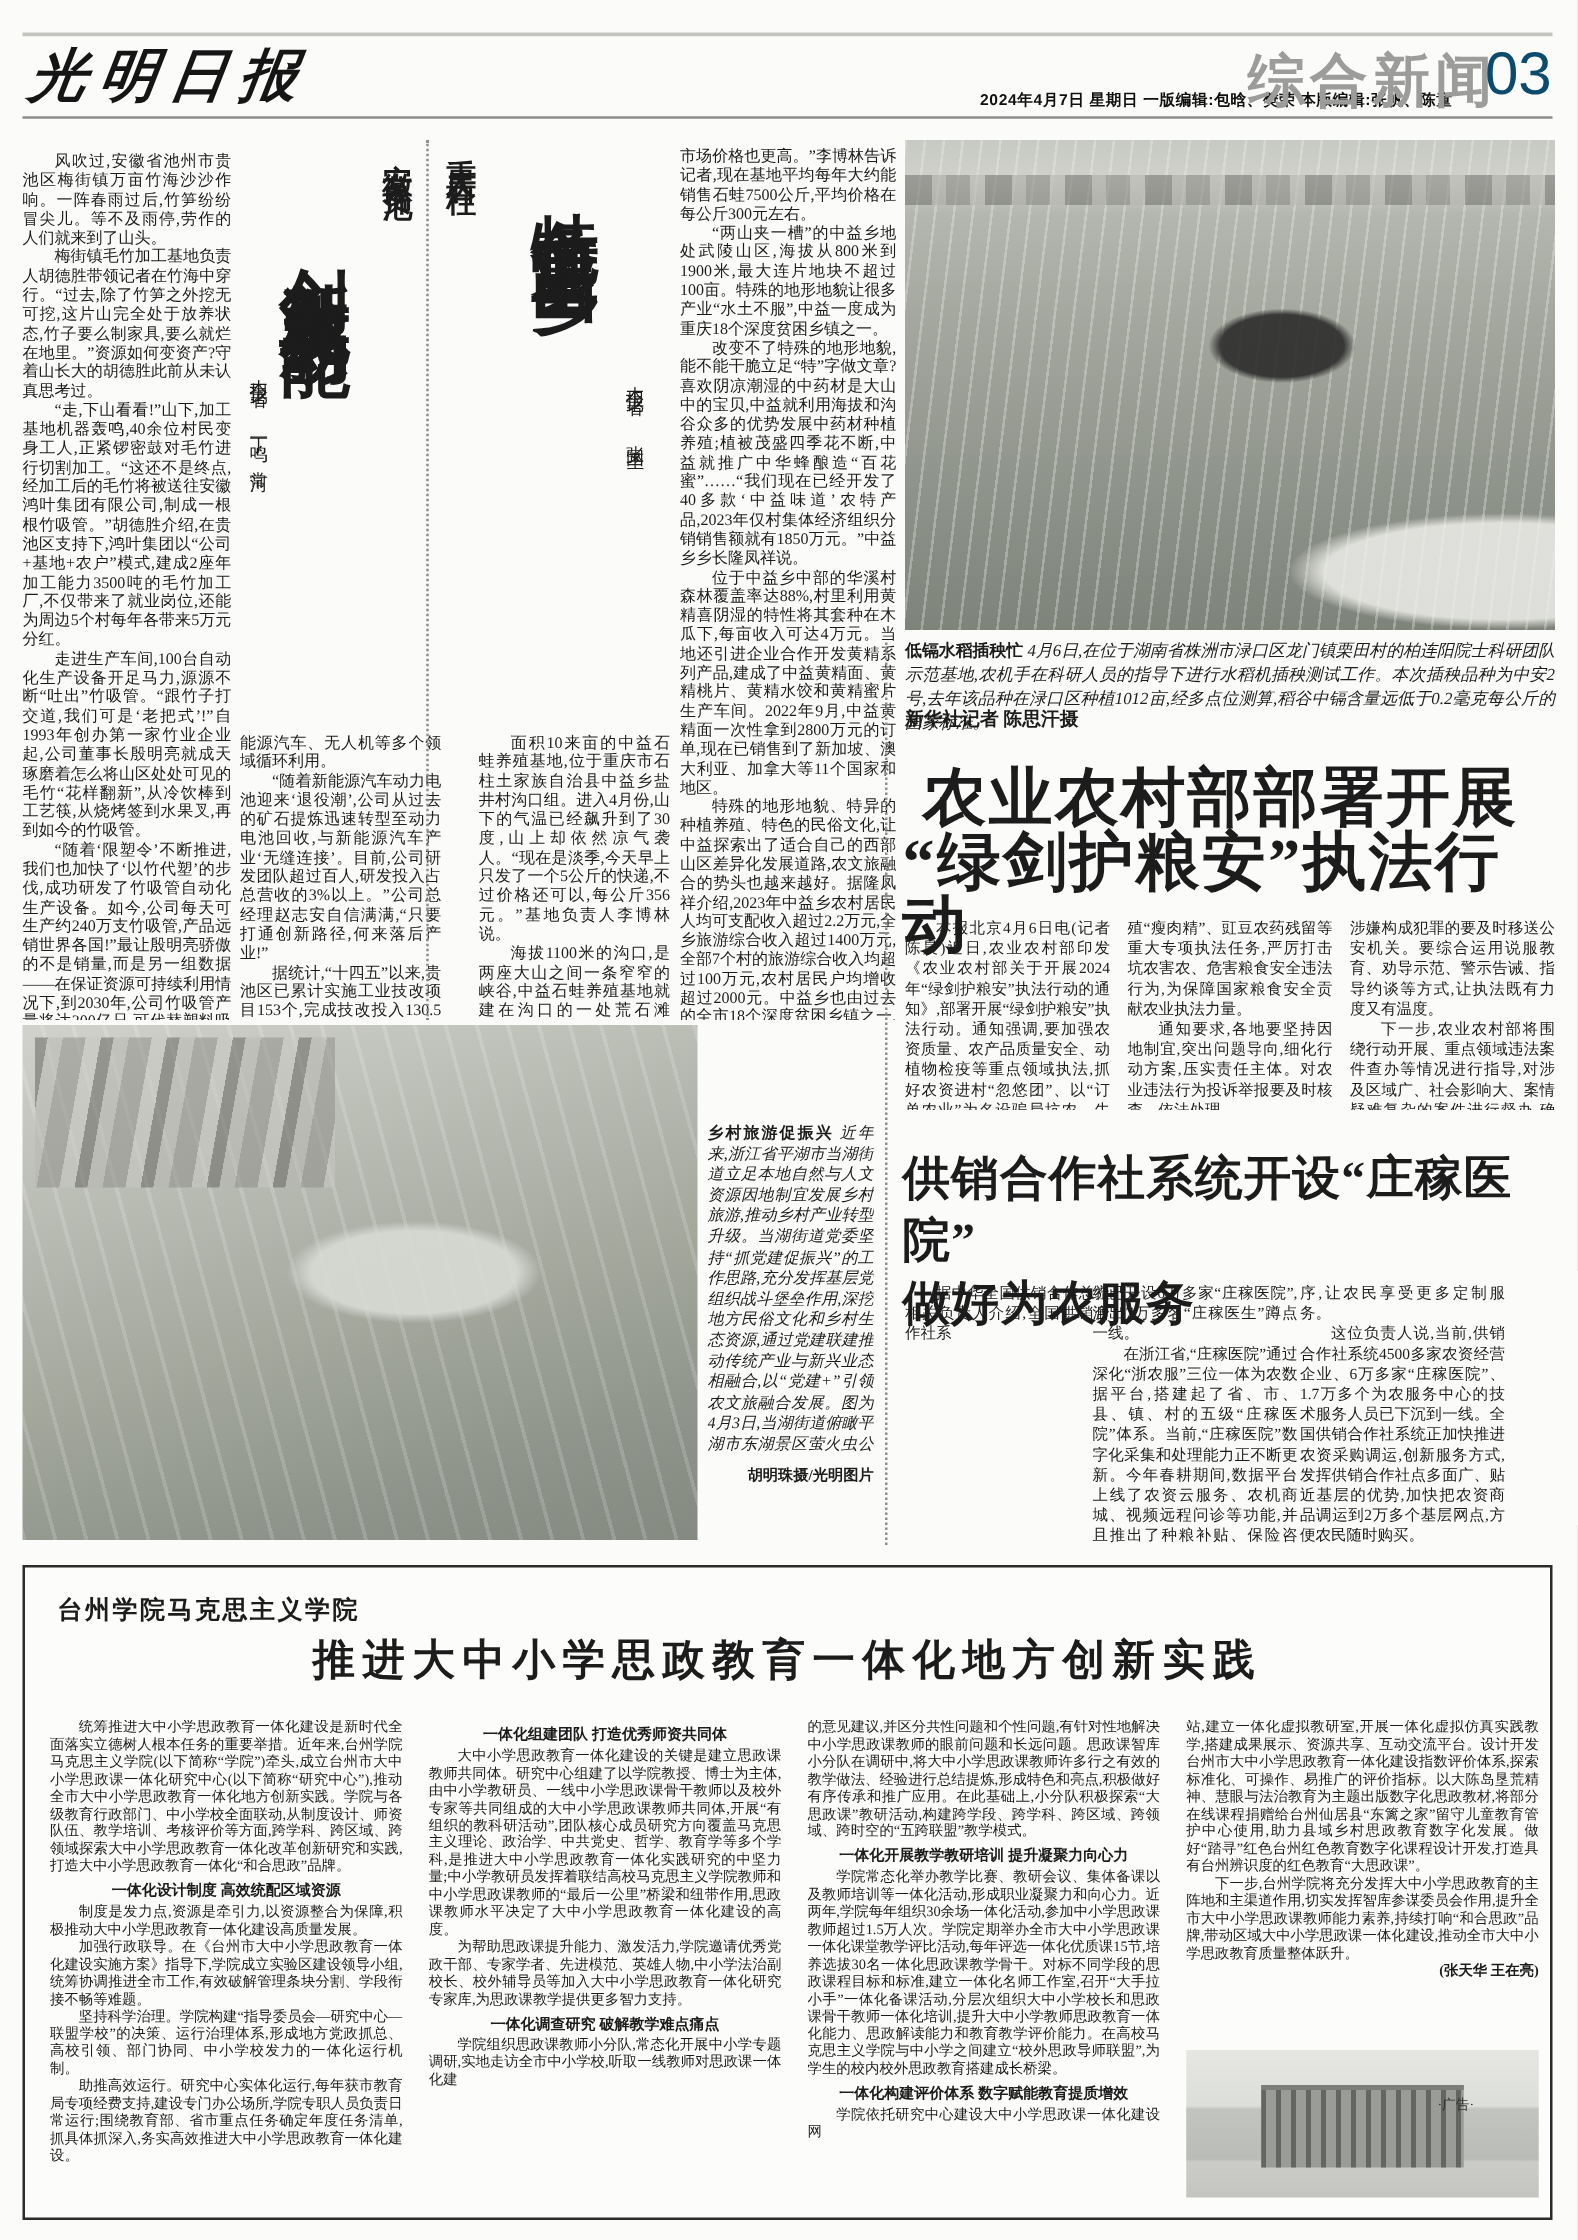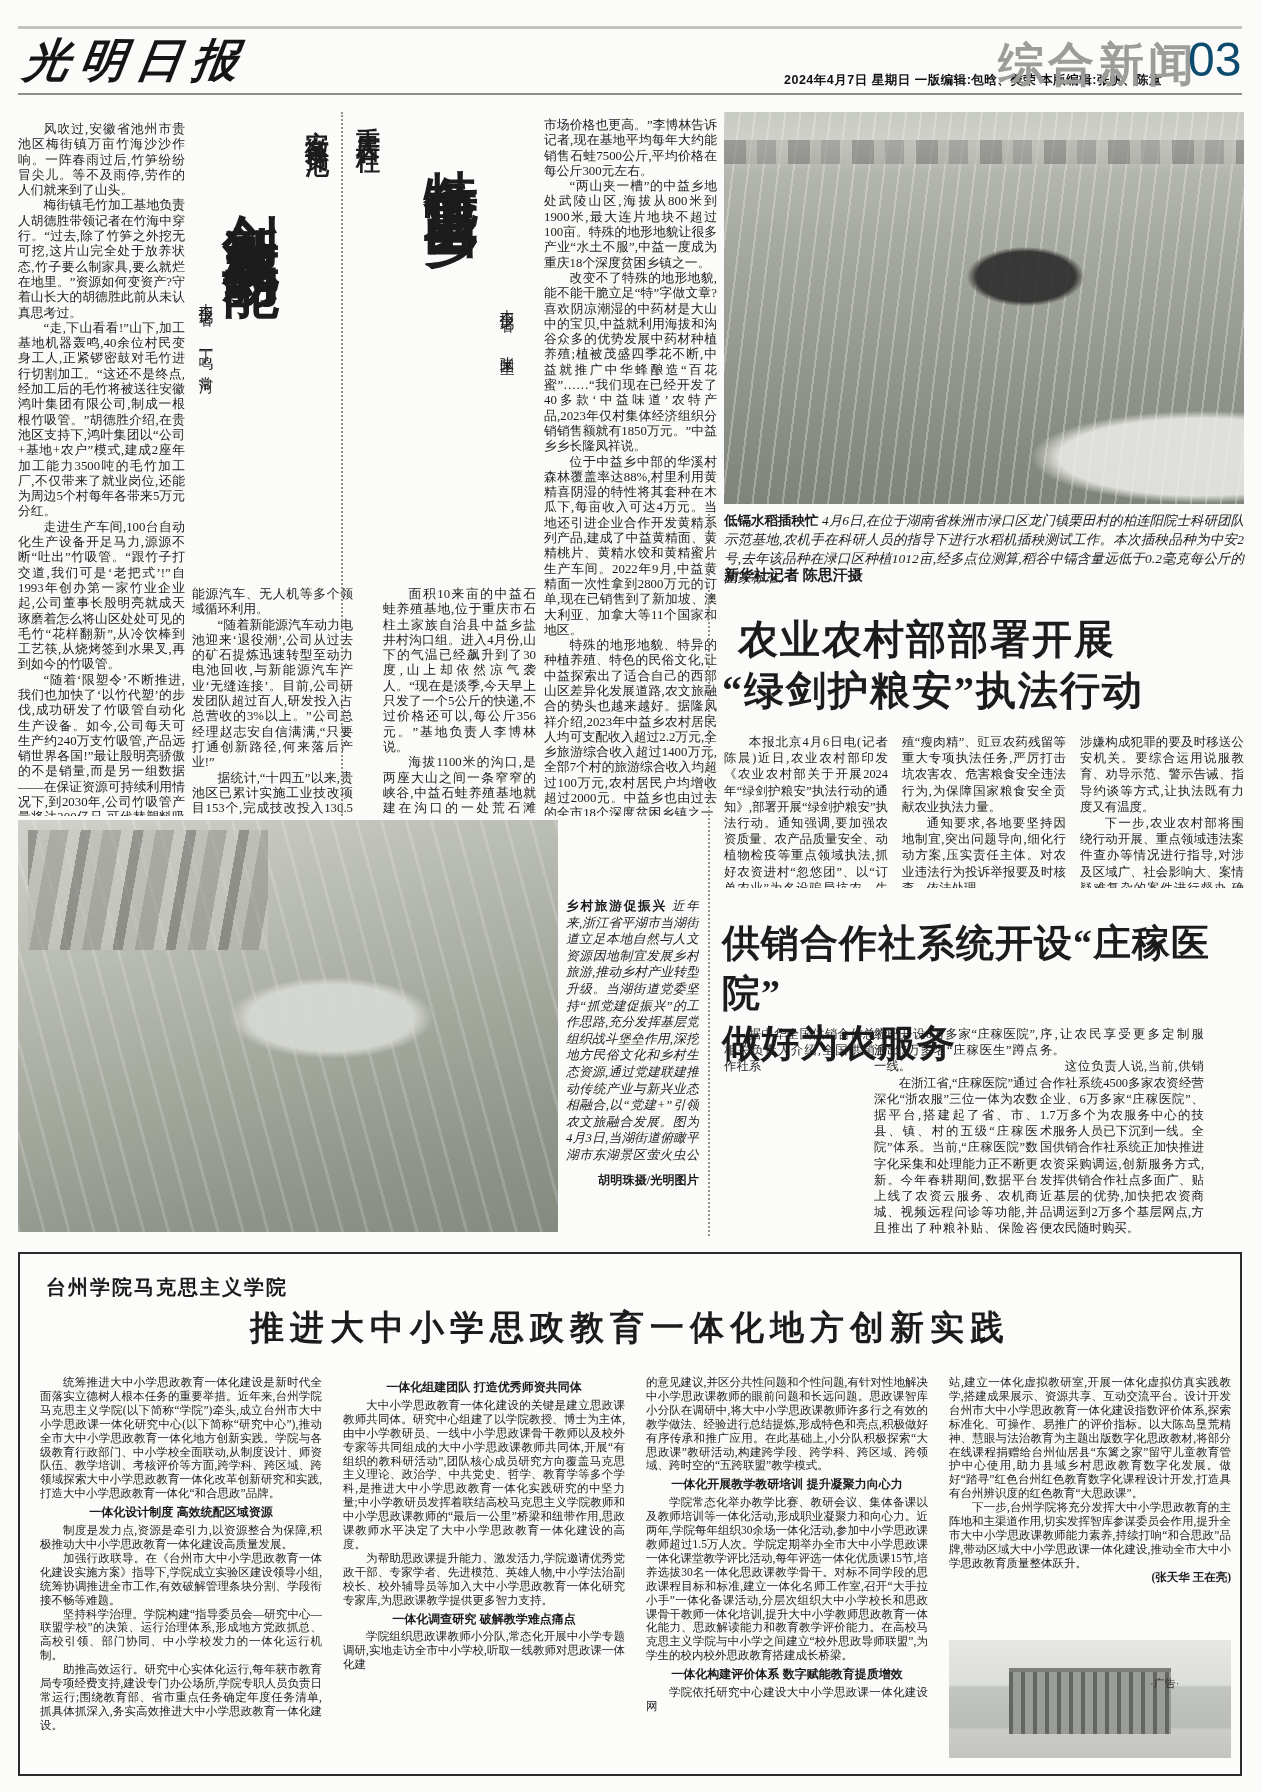--- a/index.html
+++ b/index.html
@@ -51,21 +51,21 @@
               radial-gradient(ellipse 260px 70px at 92% 88%, rgba(238,238,234,.85) 0 55%, rgba(238,238,234,0) 66%),
               repeating-linear-gradient(97deg, rgba(244,244,240,.30) 0 2px, rgba(0,0,0,0) 2px 15px),
               linear-gradient(180deg,#c7c9c3 0%,#cfd1ca 8%,#b4b7af 15%,#a5a99f 34%,#989c92 56%,#8b9086 78%,#7f847b 100%); }
   .photo1-houses { left:724px; top:140px; width:520px; height:24px; opacity:.55;
             background:repeating-linear-gradient(90deg,#6f6f6b 0 22px,#a9a9a3 22px 33px,#83837f 33px 52px,#b5b5af 52px 64px); }
   .cap1-text  { left:724px; top:511px; width:520px; font-size:13.5px; line-height:19px; font-style:italic; }
   .cap1-lead  { font-weight:700; font-style:normal; font-family:"Liberation Sans", sans-serif; }
   .cap1-credit{ left:724px; top:566px; width:432px; font-size:15px; font-weight:700; }
 
   
-  .a3-head { left:722px; top:614px; width:522px; font-size:40px; line-height:51px; font-weight:800; letter-spacing:2px; }
+  .a3-head { left:722px; top:614px; width:522px; font-size:51px; line-height:51px; font-weight:800; letter-spacing:2px; }
   .a3-head .l1 { padding-left:16px; }
   .a3c { top:734px; width:164px; height:154px; }
   .a3c1 { left:724px; } .a3c2 { left:902px; } .a3c3 { left:1080px; }
 
   
   .a4-head { left:722px; top:918px; width:522px; font-size:38px; line-height:50px; font-weight:800; letter-spacing:1px; }
   .a4c { top:1026px; width:164px; height:212px; }
   .a4c1 { left:724px; } .a4c2 { left:874px; } .a4c3 { left:1040px; }
   .drule2 { left:708px; top:514px; height:722px; width:0; border-left:2px dotted #8f8f8d; }
 

